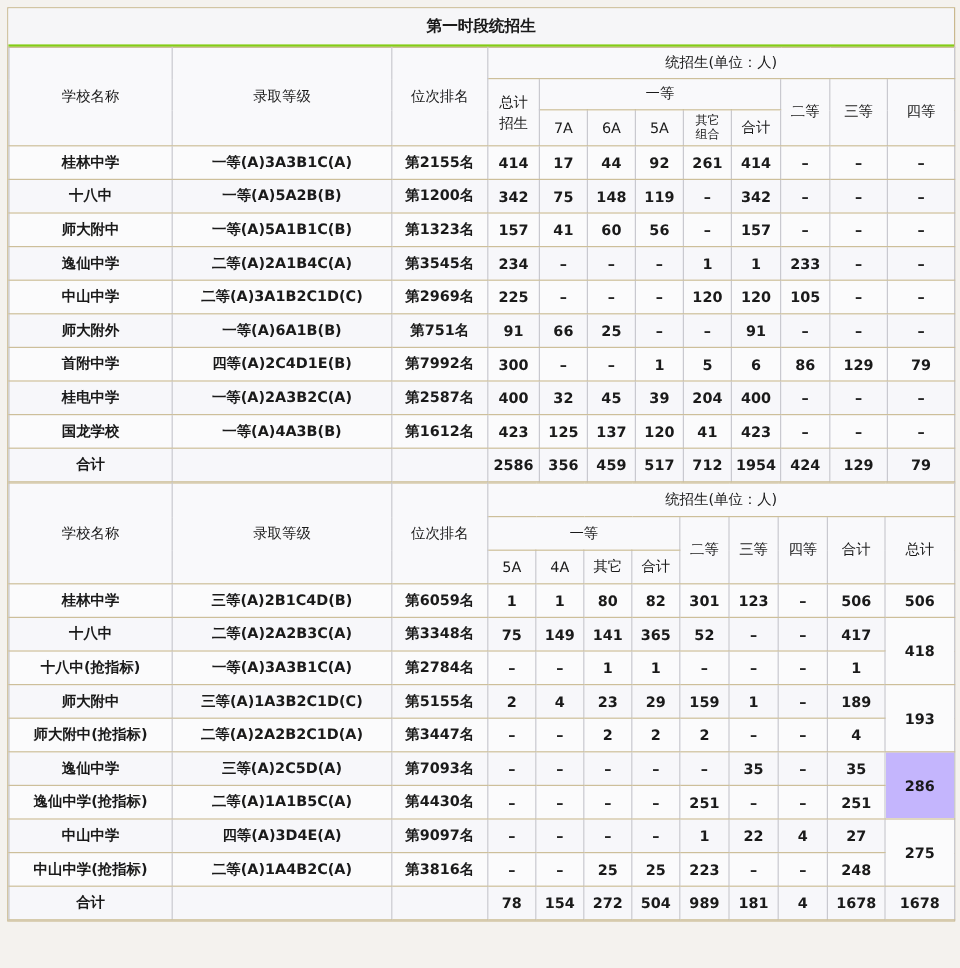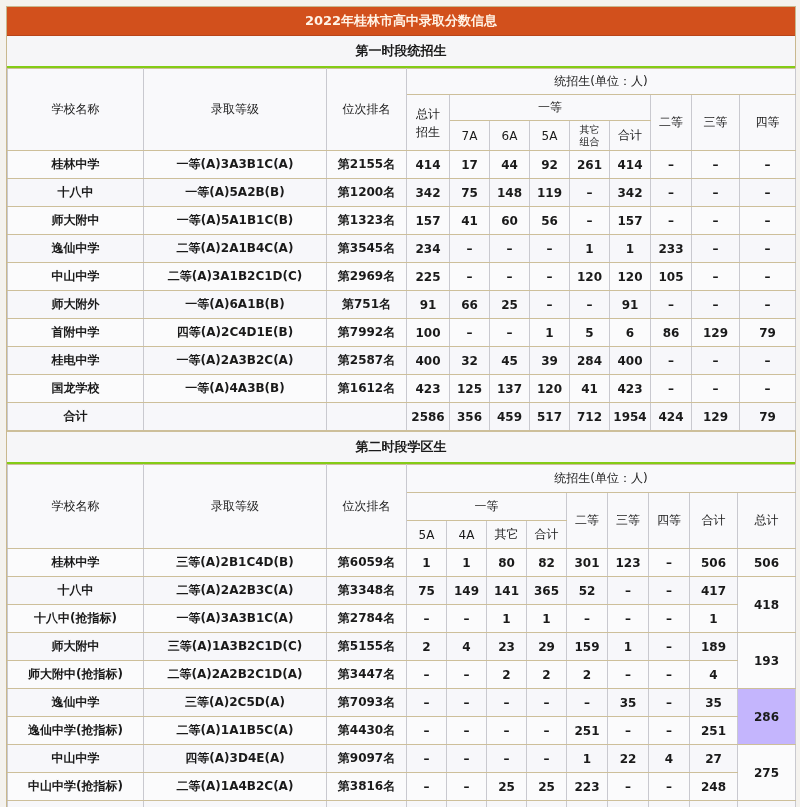--- a/index.html
+++ b/index.html
@@ -40,21 +40,20 @@
   td { background:#fbfbfc; }
   tr.data td { height:27px; }
   tr.data:nth-child(odd) td { background:#f7f7fa; }
   .small { font-size:10px; line-height:12px; }
   .wrap { white-space:normal; line-height:18px;margin-top:34px; }
 </style>
 </head>
 <body>
 
 <div class="sheet">
-  <div class="title-bar">2022年桂林市高中录取分数信息</div>
 
   <div class="section-bar">第一时段统招生</div>
   <table>
     <colgroup>
       <col style="width:136px">
         <col style="width:183px">
         <col style="width:80px">
       <col style="width:43px">
         <col style="width:40px">
         <col style="width:40px">
@@ -168,39 +167,39 @@
       <td>–</td>
       <td>91</td>
       <td>–</td>
       <td>–</td>
       <td>–</td>
     </tr>
     <tr class="data">
       <td>首附中学</td>
       <td>四等(A)2C4D1E(B)</td>
       <td>第7992名</td>
-      <td>100</td>
+      <td>300</td>
       <td>–</td>
       <td>–</td>
       <td>1</td>
       <td>5</td>
       <td>6</td>
       <td>86</td>
       <td>129</td>
       <td>79</td>
     </tr>
     <tr class="data">
       <td>桂电中学</td>
       <td>一等(A)2A3B2C(A)</td>
       <td>第2587名</td>
       <td>400</td>
       <td>32</td>
       <td>45</td>
       <td>39</td>
-      <td>284</td>
+      <td>204</td>
       <td>400</td>
       <td>–</td>
       <td>–</td>
       <td>–</td>
     </tr>
     <tr class="data">
       <td>国龙学校</td>
       <td>一等(A)4A3B(B)</td>
       <td>第1612名</td>
       <td>423</td>
@@ -223,21 +222,20 @@
       <td>517</td>
       <td>712</td>
       <td>1954</td>
       <td>424</td>
       <td>129</td>
       <td>79</td>
     </tr>
   </tbody>
     </table>
 
-  <div class="section-bar" style="border-top:1px solid #cdbf9a">第二时段学区生</div>
   <table>
     <colgroup>
       <col style="width:136px">
         <col style="width:183px">
         <col style="width:80px">
       <col style="width:40px">
         <col style="width:40px">
         <col style="width:40px">
         <col style="width:40px">
       <col style="width:41px">

